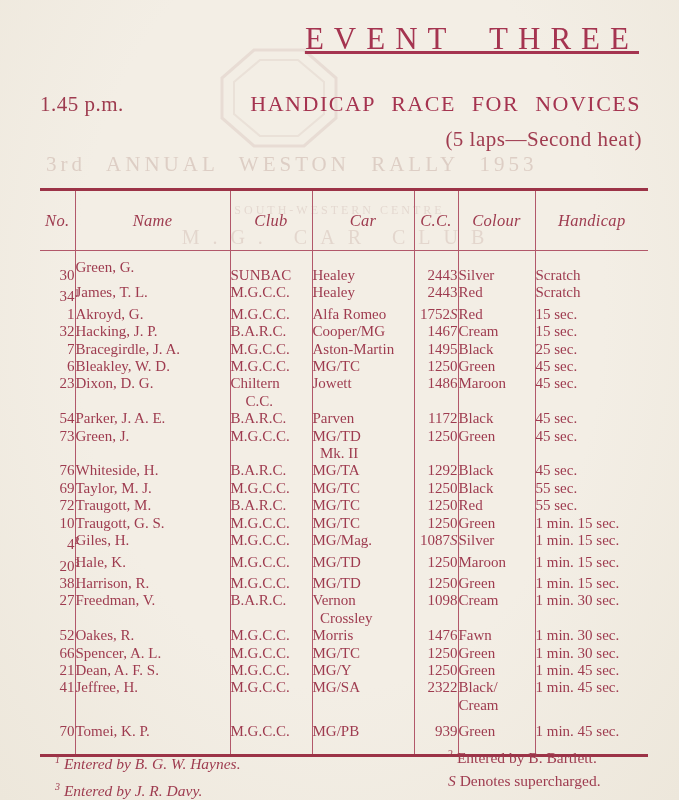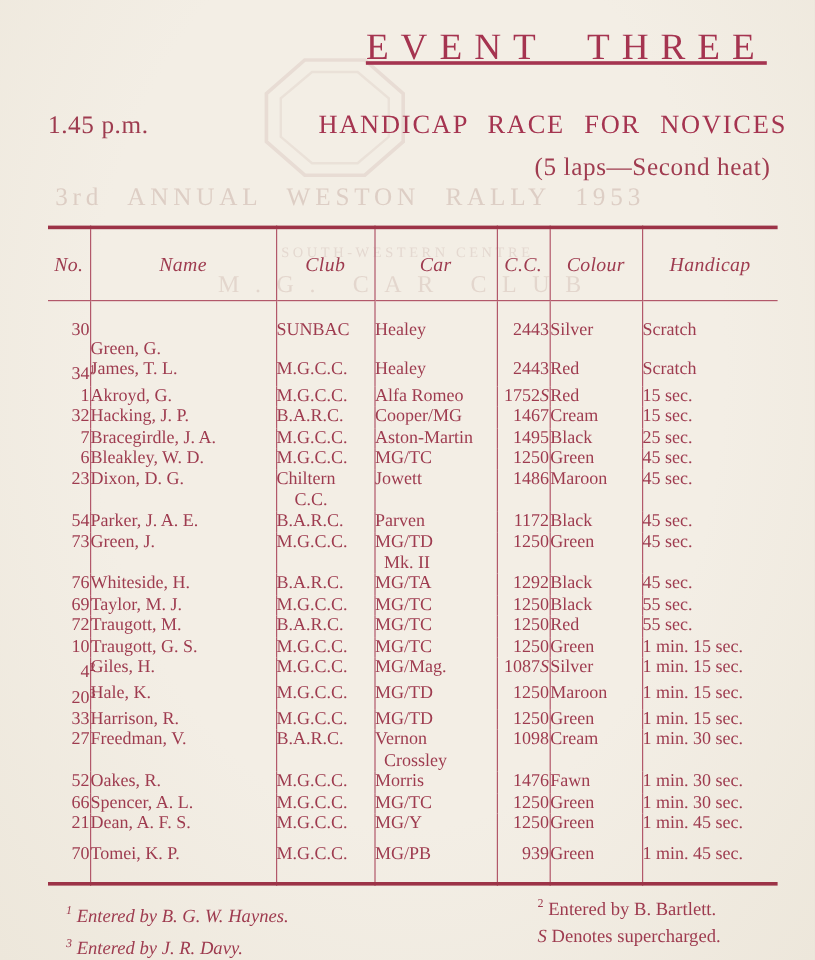--- a/index.html
+++ b/index.html
@@ -8,21 +8,21 @@
   .page {
     position:relative; width:679px; height:800px; overflow:hidden;
     background: radial-gradient(ellipse at 50% 38%, #f3eee5 55%, #ede7db 100%);
     font-family:"Liberation Serif", serif;
     color:#9e3b4f;
   }
 
   
   .time-label   { position:absolute; left:40px;  top:92px;  font-size:21px; letter-spacing:0.5px; }
   .event-title  { position:absolute; right:40px; top:21px;  font-size:31px; letter-spacing:10px; word-spacing:16px; white-space:nowrap; color:#a53450;text-decoration:underline; }
-  .race-title   { position:absolute; right:23px; top:91px;  font-size:22px; letter-spacing:1.5px; word-spacing:9px; white-space:nowrap; color:#a53450; }
+  .race-title   { position:absolute; right:38px; top:91px;  font-size:22px; letter-spacing:1.5px; word-spacing:9px; white-space:nowrap; color:#a53450; }
   .race-subtitle{ position:absolute; right:37px; top:127px; font-size:21px; letter-spacing:0.5px; color:#a03c50; }
 
   
   .ghost { position:absolute; pointer-events:none; white-space:nowrap; }
   .ghost-rally  { left:46px; top:152px; font-size:21px; letter-spacing:4px; word-spacing:12px; color:rgba(172,132,124,0.30); }
   .ghost-centre { left:0; top:203px; width:679px; text-align:center; font-size:12px; letter-spacing:3px; color:rgba(172,132,124,0.20); }
   .ghost-club   { left:0; top:226px; width:679px; text-align:center; font-size:20px; letter-spacing:13px; color:rgba(172,132,124,0.22); }
   .ghost-octagon{ left:220px; top:48px; }
 
   
@@ -94,21 +94,21 @@
         <th>Club</th>
         <th>Car</th>
         <th>C.C.</th>
         <th>Colour</th>
         <th>Handicap</th>
       </tr>
     </thead>
     <tbody>
         <tr>
           <td class="c-no" style="padding-top: 16px;">30</td>
-          <td class="c-name" style="padding-top: 32px;">Green, G.</td>
+          <td class="c-name" style="padding-top: 8px;">Green, G.</td>
           <td class="c-club" style="padding-top: 16px;">SUNBAC</td>
           <td class="c-car" style="padding-top: 16px;">Healey</td>
           <td class="c-cc" style="padding-top: 16px;">2443</td>
           <td class="c-colour" style="padding-top: 16px;">Silver</td>
           <td class="c-hcp" style="padding-top: 16px;">Scratch</td>
         </tr>
         <tr>
           <td class="c-no">34<sup class="rsup">1</sup></td>
           <td class="c-name">James, T. L.</td>
           <td class="c-club">M.G.C.C.</td>
@@ -230,21 +230,21 @@
         <tr>
           <td class="c-no">20<sup class="rsup">3</sup></td>
           <td class="c-name">Hale, K.</td>
           <td class="c-club">M.G.C.C.</td>
           <td class="c-car">MG/TD</td>
           <td class="c-cc">1250</td>
           <td class="c-colour">Maroon</td>
           <td class="c-hcp">1 min. 15 sec.</td>
         </tr>
         <tr>
-          <td class="c-no">33</td>
+          <td class="c-no">38</td>
           <td class="c-name">Harrison, R.</td>
           <td class="c-club">M.G.C.C.</td>
           <td class="c-car">MG/TD</td>
           <td class="c-cc">1250</td>
           <td class="c-colour">Green</td>
           <td class="c-hcp">1 min. 15 sec.</td>
         </tr>
         <tr>
           <td class="c-no">27</td>
           <td class="c-name">Freedman, V.</td>
@@ -273,20 +273,30 @@
           <td class="c-colour">Green</td>
           <td class="c-hcp">1 min. 30 sec.</td>
         </tr>
         <tr>
           <td class="c-no">21</td>
           <td class="c-name">Dean, A. F. S.</td>
           <td class="c-club">M.G.C.C.</td>
           <td class="c-car">MG/Y</td>
           <td class="c-cc">1250</td>
           <td class="c-colour">Green</td>
+          <td class="c-hcp">1 min. 45 sec.</td>
+        </tr>
+        <tr>
+          <td class="c-no">41</td>
+          <td class="c-name">Jeffree, H.</td>
+          <td class="c-club">M.G.C.C.</td>
+          <td class="c-car">MG/SA</td>
+          <td class="c-cc">2322</td>
+          <td class="c-colour">Black/
+Cream</td>
           <td class="c-hcp">1 min. 45 sec.</td>
         </tr>
         <tr>
           <td class="c-no" style="padding-top: 9px;">70</td>
           <td class="c-name" style="padding-top: 9px; margin-left: 48px;">Tomei, K. P.</td>
           <td class="c-club" style="padding-top: 9px;">M.G.C.C.</td>
           <td class="c-car" style="padding-top: 9px;">MG/PB</td>
           <td class="c-cc" style="padding-top: 9px;">939</td>
           <td class="c-colour" style="padding-top: 9px;">Green</td>
           <td class="c-hcp" style="padding-top: 9px;">1 min. 45 sec.</td>

